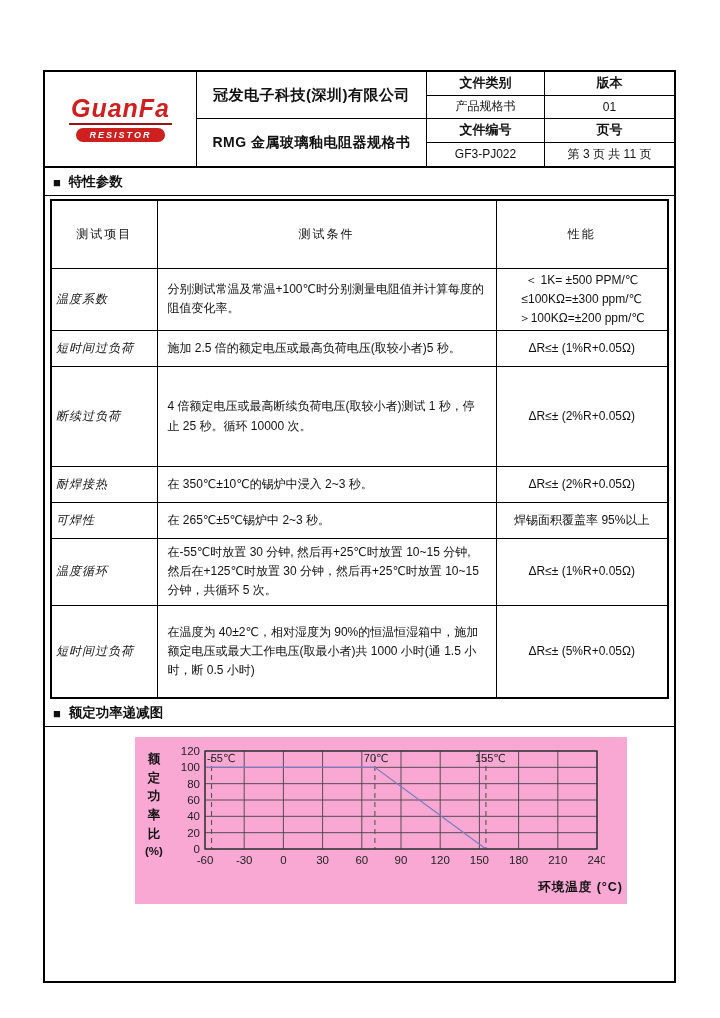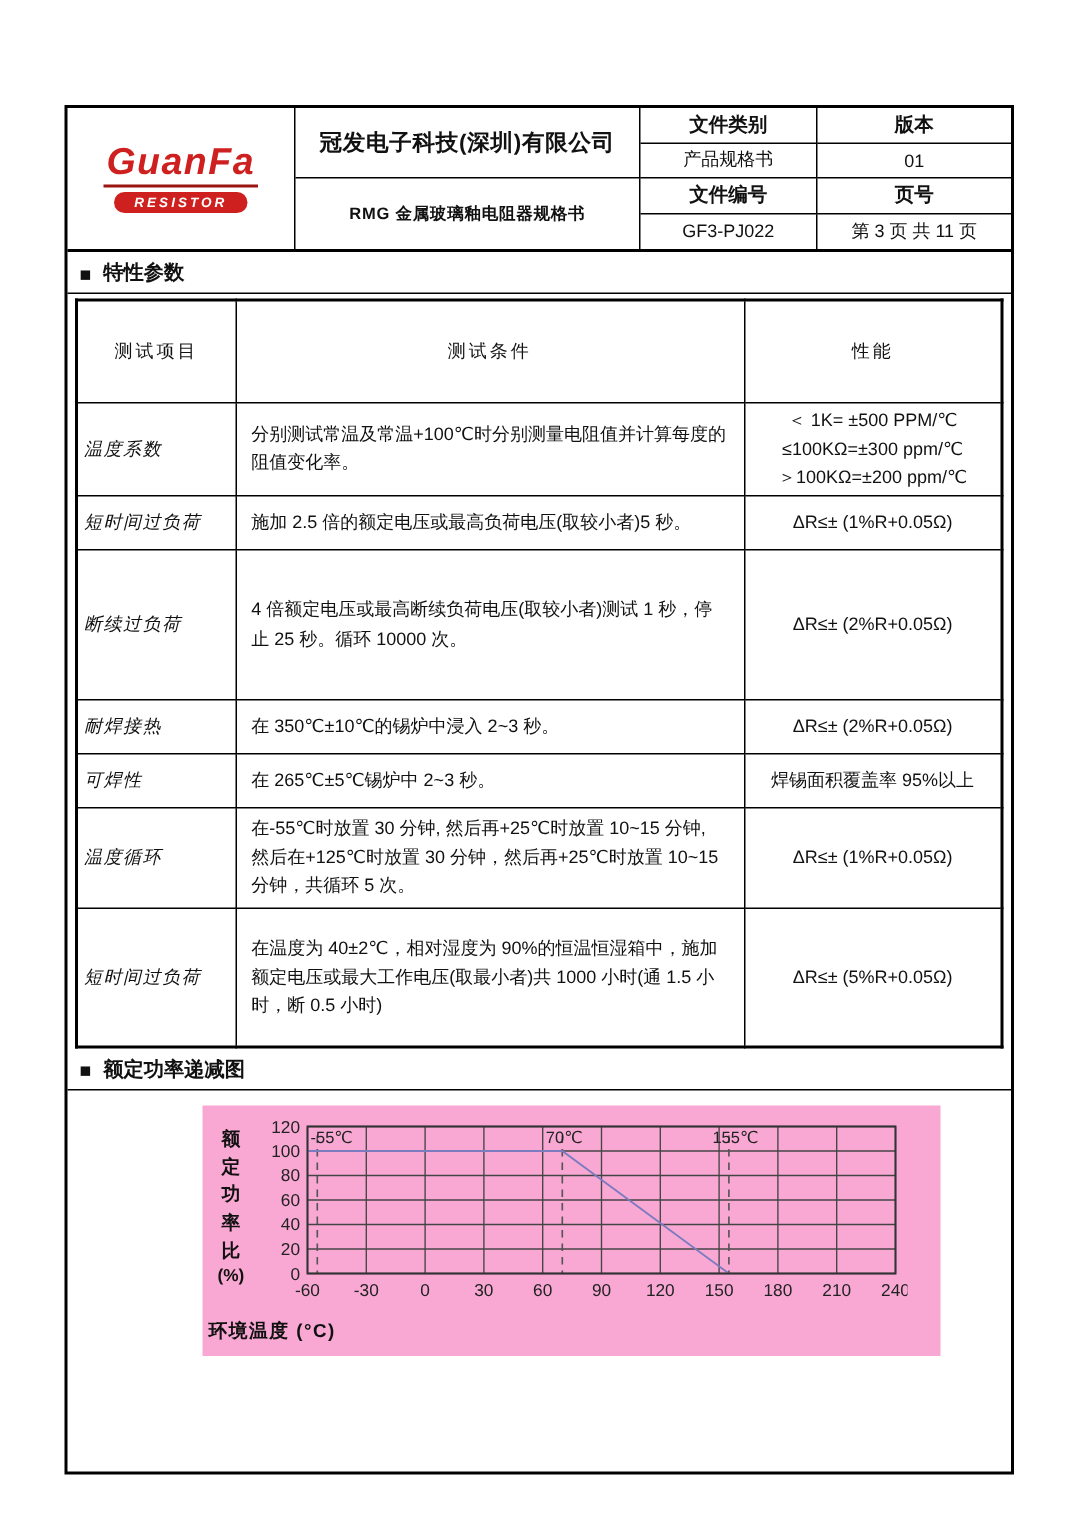--- a/index.html
+++ b/index.html
@@ -7,21 +7,21 @@
   .page{position:relative;width:720px;height:1018px;background:#fff;overflow:hidden;}
   .frame{position:absolute;left:43px;top:70px;width:633px;height:913px;border:2px solid #000;box-sizing:border-box;background:#fff;}
 
   
   .hdr{display:grid;grid-template-columns:152px 230px 118px 1fr;grid-template-rows:repeat(4,23.5px);border-bottom:2px solid #000;}
   .hcell{display:flex;align-items:center;justify-content:center;box-sizing:border-box;overflow:hidden;}
   .b-r{border-right:1.5px solid #000;}
   .b-b{border-bottom:1.5px solid #000;}
   .logo-cell{grid-column:1;grid-row:1/5;flex-direction:column;}
   .company-cell{grid-column:2;grid-row:1/3;font-weight:bold;font-size:15px;letter-spacing:.5px;}
-  .doctitle-cell{grid-column:2;grid-row:3/5;font-weight:bold;font-size:11px;letter-spacing:.5px;}
+  .doctitle-cell{grid-column:2;grid-row:3/5;font-weight:bold;font-size:14px;letter-spacing:.5px;}
   .lbl{font-weight:bold;font-size:13px;}
   .val{font-size:12px;}
   
   .logo-brand{color:#cf2020;font-weight:bold;font-style:italic;font-size:25px;letter-spacing:1px;line-height:1;border-bottom:2px solid #9b1510;padding:0 2px 2px 2px;}
   .logo-pill{margin-top:3px;background:#cf2020;color:#fff;font-weight:bold;font-style:italic;font-size:9px;letter-spacing:2px;border-radius:8px;padding:2px 14px;line-height:1.2;}
 
   
   .section-title{display:flex;align-items:center;gap:8px;font-weight:bold;font-size:13.5px;padding:5px 8px 4px 8px;border-bottom:1.5px solid #000;}
   .bullet{font-size:13px;line-height:1;}
 
@@ -38,21 +38,21 @@
   tr.row-0{height:60px;} tr.row-1{height:36px;} tr.row-2{height:100px;}
   tr.row-3{height:36px;} tr.row-4{height:36px;} tr.row-5{height:61px;}
   tr.row-6{height:93px;} tr.row-7{height:61px;}
 
   
   .chart-block{margin:10px 0 0 90px;width:492px;background:#f9a8d4;padding:6px 4px 8px 4px;box-sizing:border-box;}
   .chart-row{display:flex;align-items:center;}
   .y-axis-label{display:flex;flex-direction:column;align-items:center;margin:0 2px 14px 6px;}
   .y-axis-chars{width:1.05em;font-weight:bold;font-size:12.5px;line-height:1.5;word-break:break-all;text-align:center;}
   .y-axis-unit{font-weight:bold;font-size:11.5px;margin-top:1px;}
-  .x-axis-label{text-align:left;font-weight:bold;font-size:12.5px;margin-top:2px;letter-spacing:1px;}
+  .x-axis-label{text-align:right;font-weight:bold;font-size:12.5px;margin-top:2px;letter-spacing:1px;}
   svg{display:block;}
 </style>
 </head>
 <body>
 
 <div class="page">
   <div class="frame">
 
     <div class="hdr">
       <div class="hcell logo-cell b-r">

